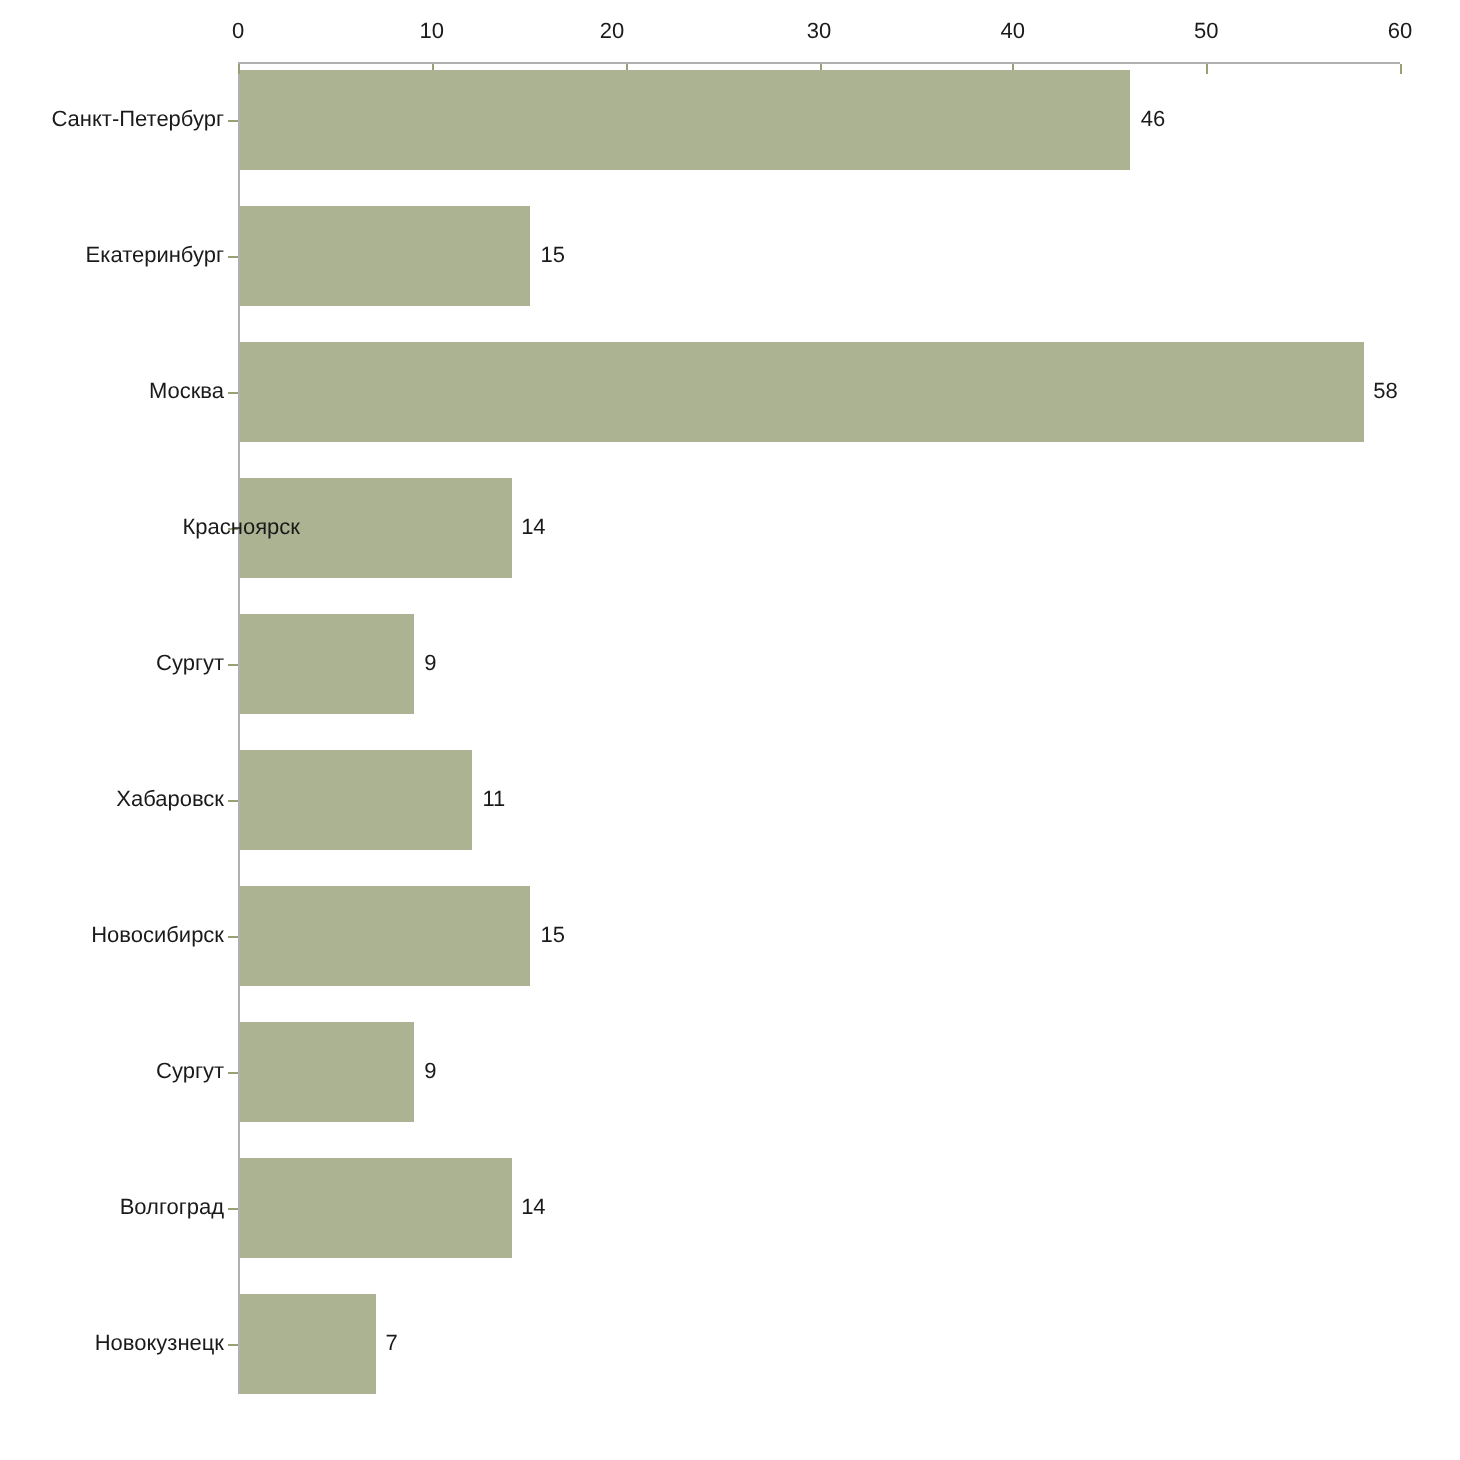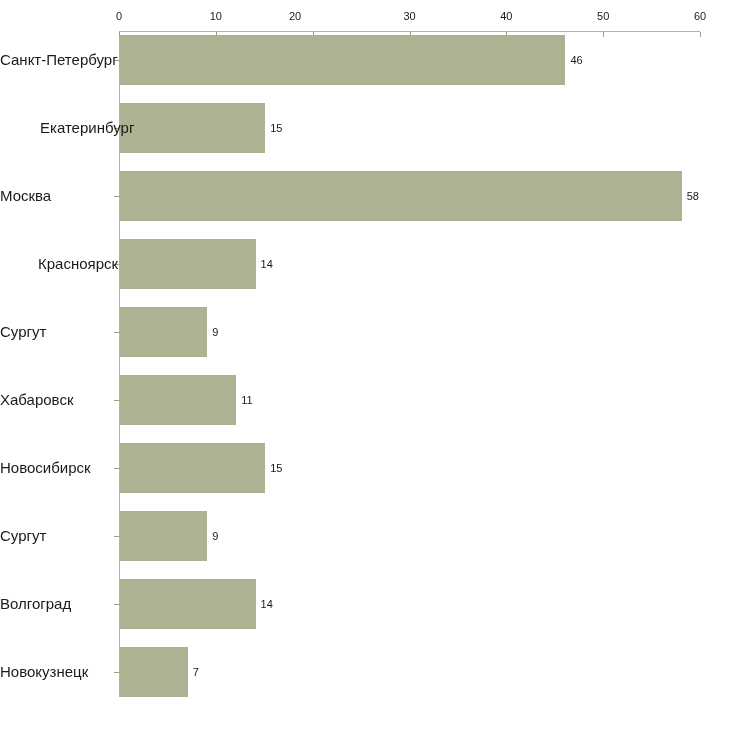--- a/index.html
+++ b/index.html
@@ -61,22 +61,22 @@
   .y-tick {
     position: absolute;
     left: 114px;
     width: 5px;
     height: 1px;
     background: #9a9f78;
   }
   .cat-label {
     position: absolute;
     right: 730px;
-    text-align: left;
-    font-size: 15px;
+    text-align: right;
+    font-size: 11px;
     color: #1a1a1a;
     white-space: nowrap;
     line-height: 12px;
   }
 
   
   .bar {
     position: absolute;
     left: 120px;
     height: 50px;
@@ -97,21 +97,21 @@
 
   <div class="x-axis-line"></div>
   <div class="y-axis-line"></div>
 
   <div id="x-ticks">
       <div class="x-tick" style="left: 119px;"></div>
       <div class="x-tick-label" style="left: 119px;">0</div>
       <div class="x-tick" style="left: 215.833px;"></div>
       <div class="x-tick-label" style="left: 215.833px;">10</div>
       <div class="x-tick" style="left: 312.667px;"></div>
-      <div class="x-tick-label" style="left: 295px;">20</div>
+      <div class="x-tick-label" style="left: 306px;">20</div>
       <div class="x-tick" style="left: 409.5px;"></div>
       <div class="x-tick-label" style="left: 409.5px;">30</div>
       <div class="x-tick" style="left: 506.333px;"></div>
       <div class="x-tick-label" style="left: 506.333px;">40</div>
       <div class="x-tick" style="left: 603.167px;"></div>
       <div class="x-tick-label" style="left: 603.167px;">50</div>
       <div class="x-tick" style="left: 700px;"></div>
       <div class="x-tick-label" style="left: 700px;">60</div>
     </div>
   <div id="y-ticks">
@@ -143,21 +143,21 @@
       <div class="bar-value" style="left: 270.25px; top: 462px;">15</div>
       <div class="bar" style="top: 511px; width: 87.15px; background: rgb(172, 179, 146);"></div>
       <div class="bar-value" style="left: 212.15px; top: 530px;">9</div>
       <div class="bar" style="top: 579px; width: 135.567px; background: rgb(172, 179, 146);"></div>
       <div class="bar-value" style="left: 260.567px; top: 598px;">14</div>
       <div class="bar" style="top: 647px; width: 67.7833px; background: rgb(172, 179, 146);"></div>
       <div class="bar-value" style="left: 192.783px; top: 666px;">7</div>
     </div>
 
 <div class="cat-label" style="left: 0px; right: auto; width: 112px; top: 54px;">Санкт-Петербург</div>
-    <div class="cat-label" style="left: 0px; right: auto; width: 112px; top: 122px; padding-left: 40px;">Екатеринбург</div>
+    <div class="cat-label" style="left: 0px; right: auto; width: 112px; top: 122px;">Екатеринбург</div>
     <div class="cat-label" style="left: 0px; right: auto; width: 112px; top: 190px;">Москва</div>
     <div class="cat-label" style="left: 0px; right: auto; width: 112px; top: 258px; margin-left: 38px;">Красноярск</div>
     <div class="cat-label" style="left: 0px; right: auto; width: 112px; top: 326px;">Сургут</div>
     <div class="cat-label" style="left: 0px; right: auto; width: 112px; top: 394px;">Хабаровск</div>
     <div class="cat-label" style="left: 0px; right: auto; width: 112px; top: 462px;">Новосибирск</div>
     <div class="cat-label" style="left: 0px; right: auto; width: 112px; top: 530px;">Сургут</div>
     <div class="cat-label" style="left: 0px; right: auto; width: 112px; top: 598px;">Волгоград</div>
     <div class="cat-label" style="left: 0px; right: auto; width: 112px; top: 666px;">Новокузнецк</div>
   </div>
 

